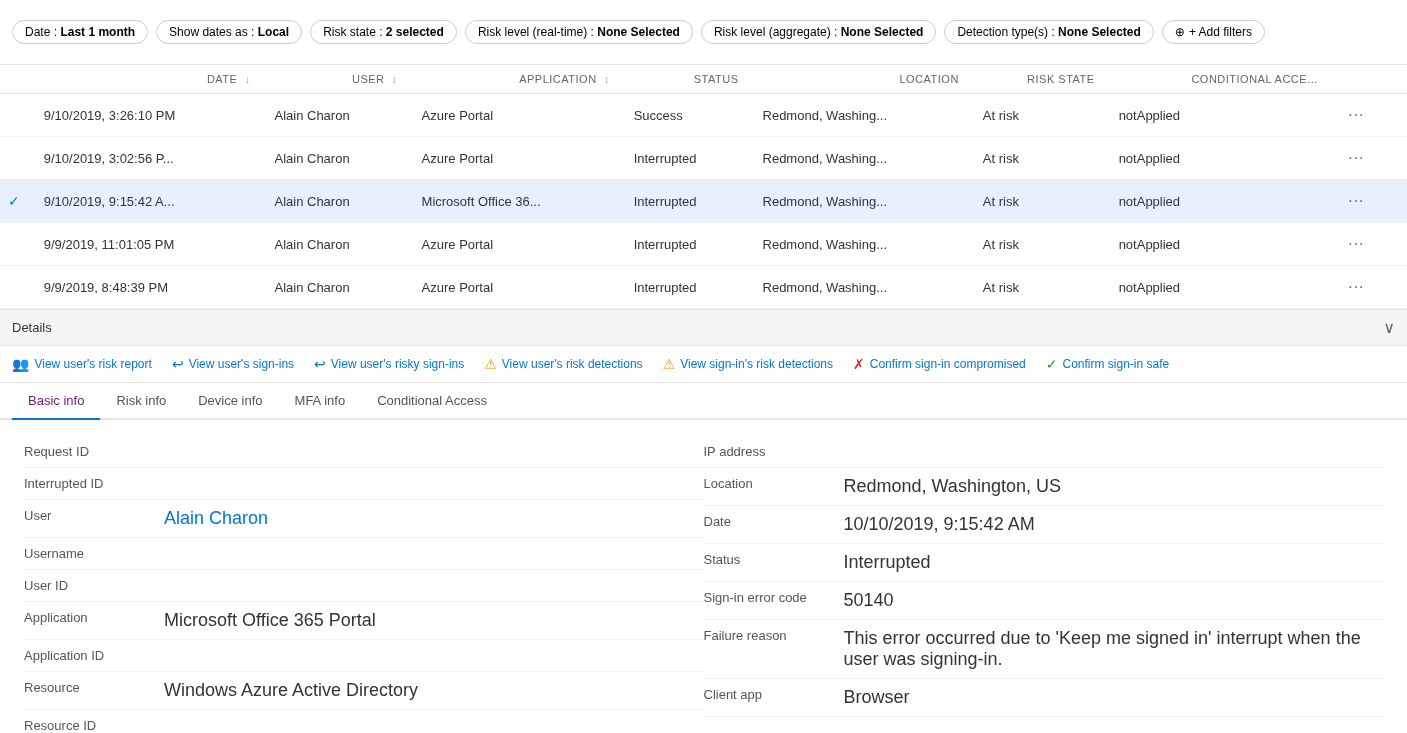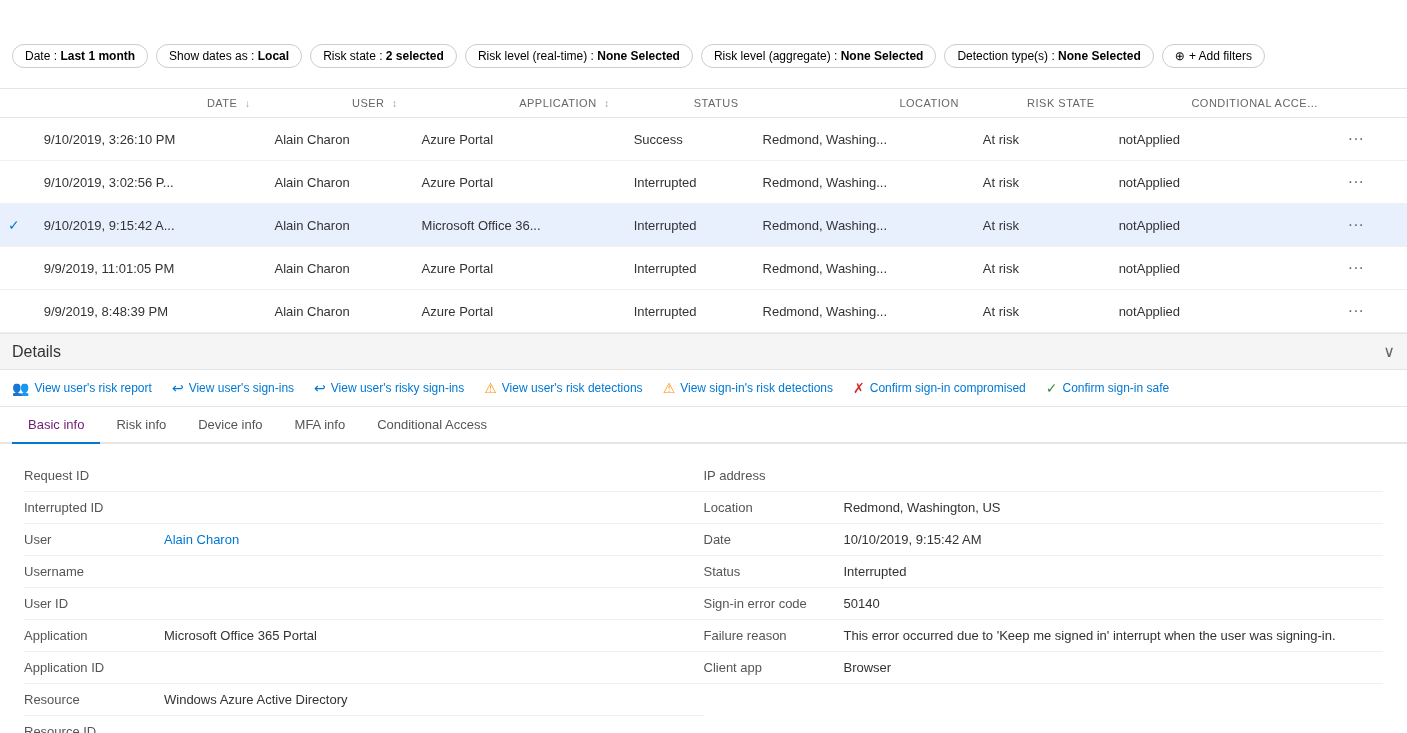--- a/index.html
+++ b/index.html
@@ -6,21 +6,20 @@
     body { font-family: 'Segoe UI', Arial, sans-serif; font-size: 13px; color: #333; background: #fff; }
 
     
     .filter-bar {
       display: flex;
       align-items: center;
       gap: 8px;
       padding: 20px 12px;
       flex-wrap: wrap;
       border-bottom: 1px solid #e5e5e5;
-      margin-top: 24px;
     }
     .filter-chip {
       border: 1px solid #ccc;
       border-radius: 16px;
       padding: 4px 12px;
       font-size: 12px;
       cursor: pointer;
       background: #fff;
       white-space: nowrap;
     }
@@ -87,21 +86,21 @@
     
     .details-bar {
       display: flex;
       align-items: center;
       justify-content: space-between;
       padding: 8px 12px;
       background: #f5f5f5;
       border-bottom: 1px solid #e5e5e5;
       cursor: pointer;
     }
-    .details-bar-label { font-size: 16px; font-weight: 500; }
+    .details-bar-label { font-size: 13px; font-weight: 500; }
     .chevron-icon { font-size: 16px; color: #666; }
 
     
     .action-links {
       display: flex;
       align-items: center;
       gap: 20px;
       padding: 10px 12px;
       border-bottom: 1px solid #e5e5e5;
       flex-wrap: wrap;
@@ -157,21 +156,21 @@
       border-bottom: 1px solid #f0f0f0;
     }
     .detail-label {
       width: 140px;
       min-width: 140px;
       font-size: 13px;
       color: #555;
       padding-right: 16px;
     }
     .detail-value {
-      font-size: 13px;
+      font-size: 18px;
       color: #333;
       flex: 1;
     }
     .detail-value.link {
       color: #0078d4;
       cursor: pointer;
       text-decoration: none;
     }
   </style>
 </head>

